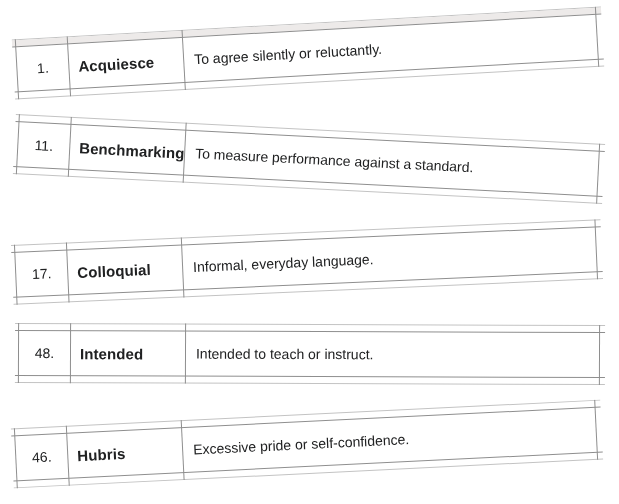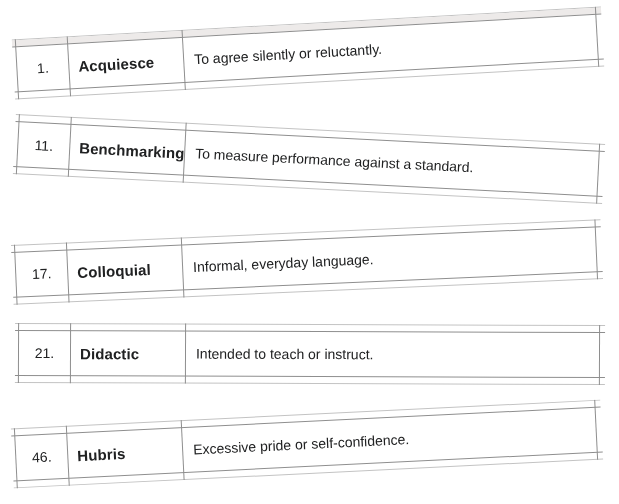--- a/index.html
+++ b/index.html
@@ -154,22 +154,22 @@
   <div class="strip s4">
     <div class="sliver top"></div>
     <div class="hline top"></div>
     <div class="hline bottom"></div>
     <div class="sliver bottom"></div>
     <div class="vline v1"></div>
     <div class="vline v2"></div>
     <div class="vline v3"></div>
     <div class="vline v4"></div>
     <div class="cells">
-      <div class="cell-num">21.</div>
-      <div class="cell-word">Didactic</div>
+      <div class="cell-num">48.</div>
+      <div class="cell-word">Intended</div>
       <div class="cell-def">Intended to teach or instruct.</div>
     </div>
   </div>
 
   <div class="strip s5">
     <div class="sliver top"></div>
     <div class="hline top"></div>
     <div class="hline bottom"></div>
     <div class="sliver bottom"></div>
     <div class="vline v1"></div>

